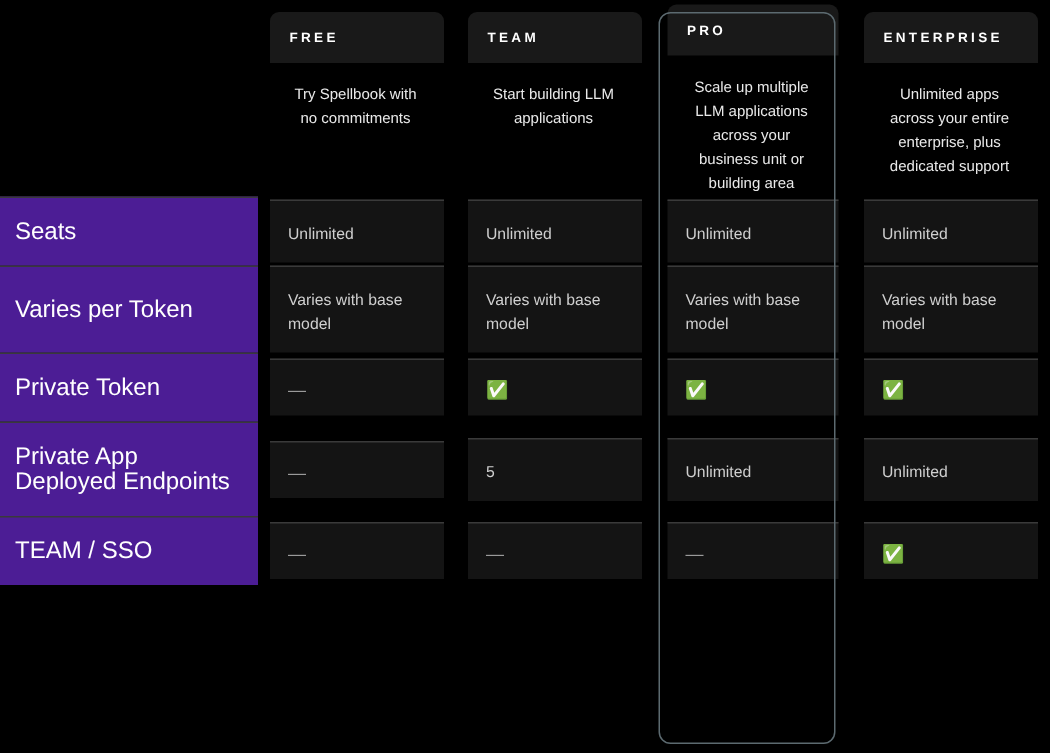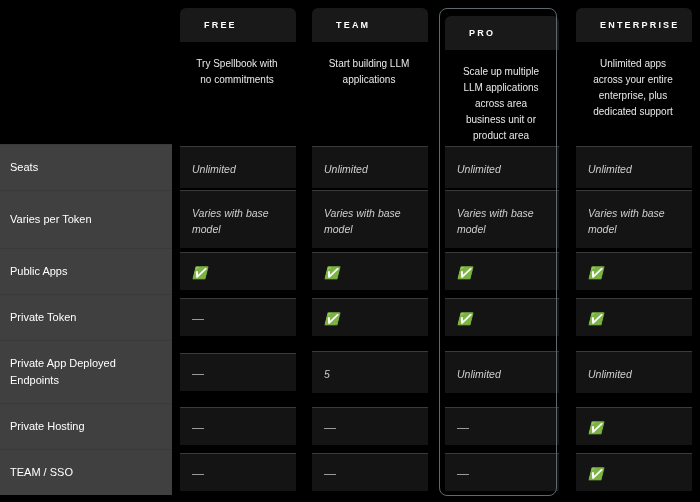--- a/index.html
+++ b/index.html
@@ -58,27 +58,27 @@
   }
   .hdr-label-cell { background: transparent; }
 
   .hdr-band {
     background: #191919;
     border-radius: 6px 6px 0 0;
     height: 34px;
     margin: 8px 8px 0 8px;
     display: flex;
     align-items: center;
-    padding-left: 24px;
+    padding-left: 13px;
     box-sizing: border-box;
     text-align: center;
   }
   .hdr-band.pro-band {
     border-radius: 6px 6px 0 0;
-    margin: 16px 9px 0 9px;
+    margin: 3px 9px 0 9px;
   }
   .hdr-name {
     font-size: 9px;
     font-weight: bold;
     letter-spacing: 2.2px;
     color: #ffffff;
   }
   .hdr-desc {
     font-size: 10px;
     line-height: 16px;
@@ -88,25 +88,25 @@
     min-height: 78px;
     box-sizing: border-box;
     font-weight: 500;
   }
   .hdr-desc.pro-desc { margin: 0 9px; }
 
   
   td.label-cell {
     border-top: 1px solid #3a3a3a;
     padding: 14px 10px 14px 10px;
-    font-size: 11px;
+    font-size: 16px;
     line-height: 17px;
     color: #ffffff;
     vertical-align: middle;
-    background: #404040;
+    background: #4c1d95;
     font-weight: 500;
   }
   tr.row-first td.label-cell { border-top: 1px solid #3a3a3a; }
 
   td.data-cell {
     padding: 0;
     vertical-align: middle;
     background: transparent;
   }
   .cell-inner {
@@ -114,21 +114,20 @@
     border-top: 1px solid #3a3a3a;
     margin: 0 8px;
     padding: 14px 0 11px 12px;
     min-height: 20px;
     box-sizing: border-box;
     font-size: 10.5px;
     line-height: 16px;
     color: #cfcfcf;
     display: flex;
     align-items: center;
-    font-style: italic;
   }
   .cell-inner.pro-cell { margin: 0 9px; }
 
   .cell-text { display: block; }
 
   .check {
     color: #22c032;
     font-size: 12px;
     line-height: 12px;
   }
@@ -187,21 +186,21 @@
           <div class="hdr-band">
             <span class="hdr-name">TEAM</span>
           </div>
           <div class="hdr-desc">Start building LLM applications</div>
         </th>
 
         <th class="hdr-cell">
           <div class="hdr-band pro-band">
             <span class="hdr-name">PRO</span>
           </div>
-          <div class="hdr-desc pro-desc">Scale up multiple LLM applications across area business unit or product area</div>
+          <div class="hdr-desc pro-desc">Scale up multiple LLM applications across your business unit or building area</div>
         </th>
 
         <th class="hdr-cell">
           <div class="hdr-band">
             <span class="hdr-name">ENTERPRISE</span>
           </div>
           <div class="hdr-desc">Unlimited apps across your entire enterprise, plus dedicated support</div>
         </th>
       </tr>
     </thead>
@@ -249,66 +248,43 @@
               <span class="cell-text">Varies with base model</span>
             </div>
         </td>
         <td class="data-cell">
           <div class="cell-inner">
               <span class="cell-text">Varies with base model</span>
             </div>
         </td>
       </tr>
 
-      <tr>
-        <td class="label-cell">Public Apps</td>
+
+      <tr>
+        <td class="label-cell">Private Token</td>
+        <td class="data-cell">
+          <div class="cell-inner">
+              <span class="dash">—</span>
+            </div>
+        </td>
         <td class="data-cell">
           <div class="cell-inner">
               <span class="check">✅</span>
             </div>
         </td>
         <td class="data-cell">
-          <div class="cell-inner">
+          <div class="cell-inner pro-cell">
               <span class="check">✅</span>
             </div>
         </td>
         <td class="data-cell">
-          <div class="cell-inner pro-cell">
+          <div class="cell-inner">
               <span class="check">✅</span>
             </div>
         </td>
-        <td class="data-cell">
-          <div class="cell-inner">
-              <span class="check">✅</span>
-            </div>
-        </td>
-      </tr>
-
-      <tr>
-        <td class="label-cell">Private Token</td>
-        <td class="data-cell">
-          <div class="cell-inner">
-              <span class="dash">—</span>
-            </div>
-        </td>
-        <td class="data-cell">
-          <div class="cell-inner">
-              <span class="check">✅</span>
-            </div>
-        </td>
-        <td class="data-cell">
-          <div class="cell-inner pro-cell">
-              <span class="check">✅</span>
-            </div>
-        </td>
-        <td class="data-cell">
-          <div class="cell-inner">
-              <span class="check">✅</span>
-            </div>
-        </td>
       </tr>
 
       <tr>
         <td class="label-cell">Private App Deployed Endpoints</td>
         <td class="data-cell">
           <div class="cell-inner">
               <span class="dash">—</span>
             </div>
         </td>
         <td class="data-cell">
@@ -321,43 +297,20 @@
               <span class="cell-text">Unlimited</span>
             </div>
         </td>
         <td class="data-cell">
           <div class="cell-inner">
               <span class="cell-text">Unlimited</span>
             </div>
         </td>
       </tr>
 
-      <tr>
-        <td class="label-cell">Private Hosting</td>
-        <td class="data-cell">
-          <div class="cell-inner">
-              <span class="dash">—</span>
-            </div>
-        </td>
-        <td class="data-cell">
-          <div class="cell-inner">
-              <span class="dash">—</span>
-            </div>
-        </td>
-        <td class="data-cell">
-          <div class="cell-inner pro-cell">
-              <span class="dash">—</span>
-            </div>
-        </td>
-        <td class="data-cell">
-          <div class="cell-inner">
-              <span class="check">✅</span>
-            </div>
-        </td>
-      </tr>
 
       <tr>
         <td class="label-cell">TEAM / SSO</td>
         <td class="data-cell">
           <div class="cell-inner">
               <span class="dash">—</span>
             </div>
         </td>
         <td class="data-cell">
           <div class="cell-inner">

